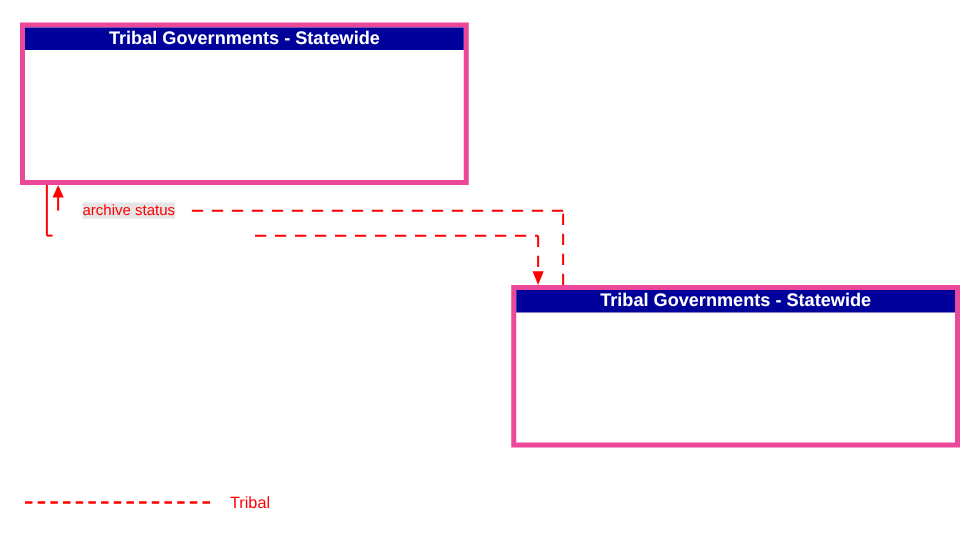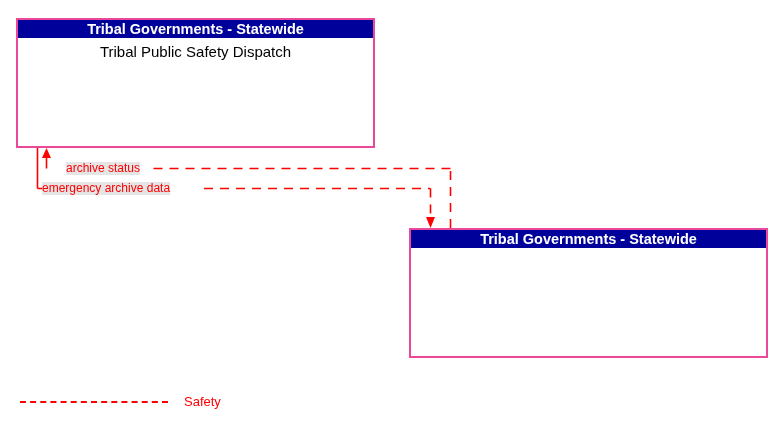--- a/index.html
+++ b/index.html
@@ -18,21 +18,21 @@
   .diagram {
     position: absolute;
     left: 0; top: 0;
     width: 783px;
     height: 431px;
   }
 
   
   .node {
     position: absolute;
-    border: 2px solid #ec4899;
+    border: 4px solid #ec4899;
     background: #ffffff;
     box-sizing: border-box;
     z-index: 5;
   }
   .node-header {
     background: #00009B;
     color: #ffffff;
     font-size: 14.5px;
     font-weight: bold;
     text-align: center;
@@ -137,29 +137,27 @@
       <path d="M 204 188.5 L 430.5 188.5" stroke="#FF0000" stroke-width="1.6" fill="none" stroke-dasharray="9 7"></path>
 
       <path d="M 430.5 188.5 L 430.5 216" stroke="#FF0000" stroke-width="1.6" fill="none" stroke-dasharray="9 7"></path>
 
       <polygon points="430.5,228 426,217 435,217" fill="#FF0000"></polygon>
     </g>
   </svg>
 
   <div class="node" id="node-dispatch">
     <div class="node-header">Tribal Governments - Statewide</div>
-    <div class="node-title">Tribal Public Safety Dispatch</div>
   </div>
 
   <div class="node" id="node-archive">
     <div class="node-header">Tribal Governments - Statewide</div>
   </div>
 
   <div class="flow-label" id="label-archive-status">archive status</div>
 
-  <div class="flow-label" id="label-emergency-archive-data">emergency archive data</div>
 
   <div class="legend">
     <div class="legend-swatch"></div>
-    <div class="legend-text">Safety</div>
+    <div class="legend-text">Tribal</div>
   </div>
 
 </div>
 
 </body></html>

